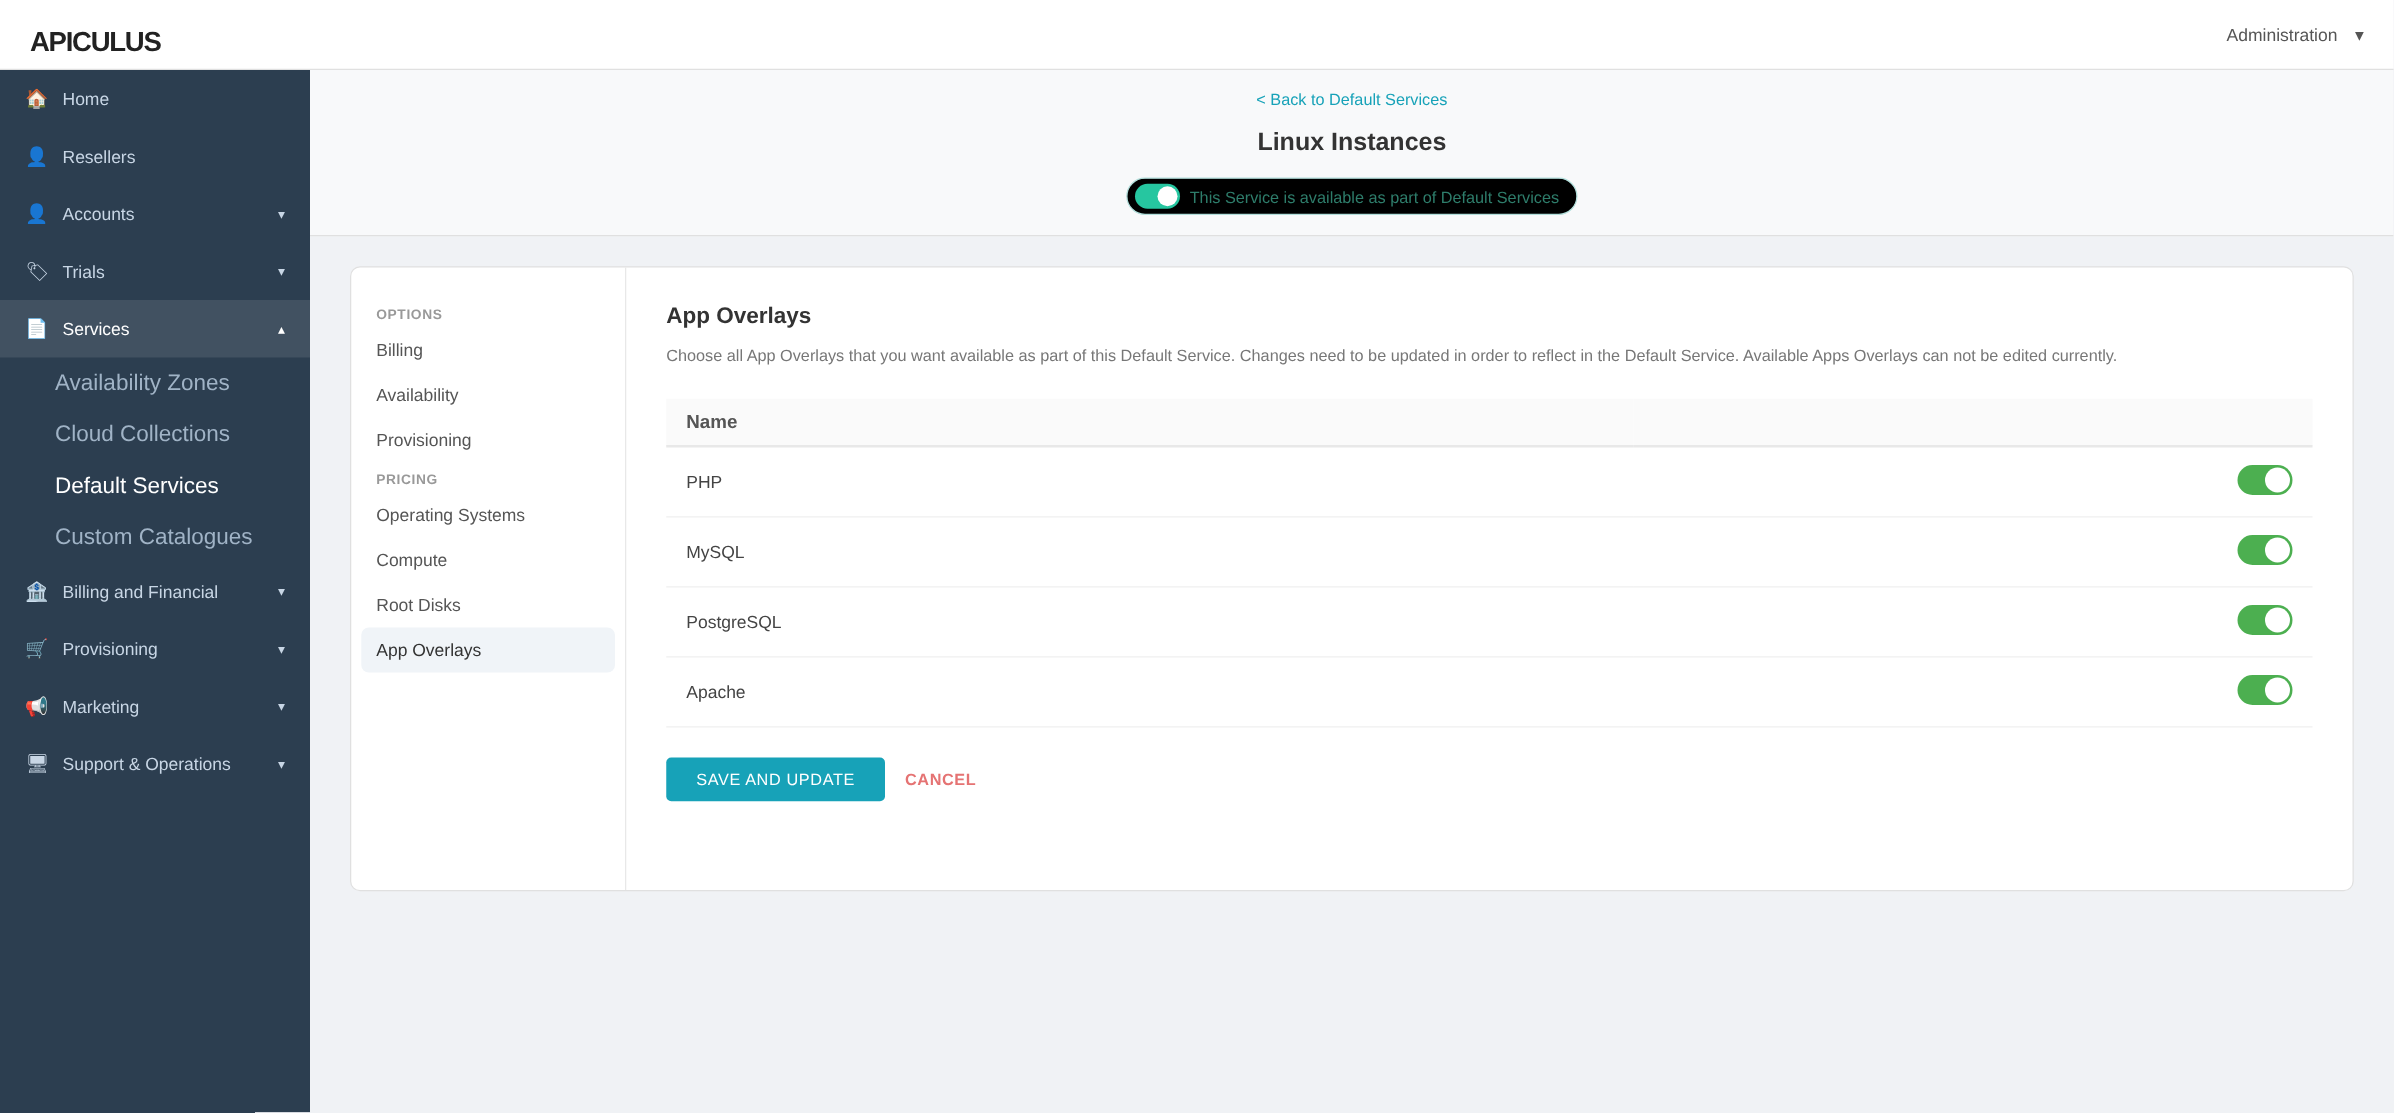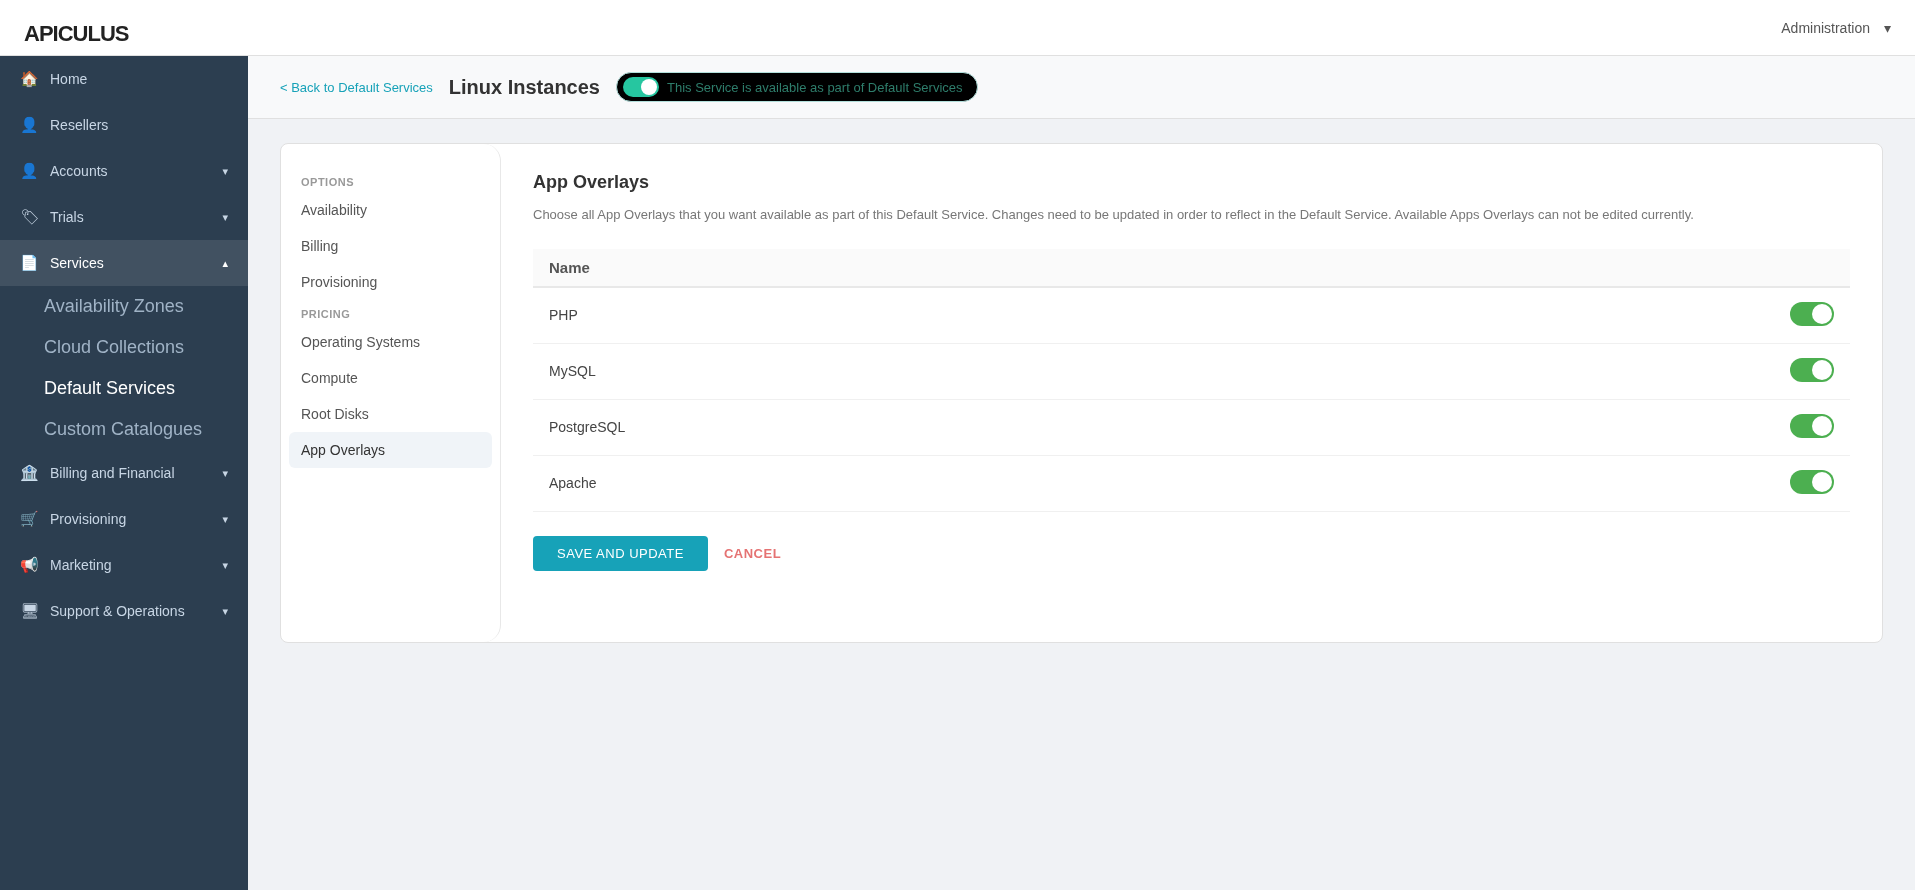--- a/index.html
+++ b/index.html
@@ -35,21 +35,21 @@
       color: #a0b3c6; display: block;
     }
     .sidebar-sub-item.active { color: #fff; }
 
     
     .content { flex: 1; display: flex; flex-direction: column; overflow: auto; }
 
     
     .breadcrumb-bar {
       background: #f8f9fa; padding: 16px 32px; display: flex; align-items: center;
-      gap: 16px; border-bottom: 1px solid #e0e0e0; flex-shrink: 0;
+      gap: 16px; border-bottom: 1px solid #e0e0e0; flex-shrink: 0; flex-direction: column;
     }
     .back-link { color: #17a2b8; font-size: 13px; cursor: pointer; display: flex; align-items: center; gap: 4px; }
     .page-title { font-size: 20px; font-weight: 600; color: #333; }
     .service-badge {
       display: flex; align-items: center; gap: 8px;
       background: #000000; border: 1px solid #b2dfdb; border-radius: 20px;
       padding: 4px 14px 4px 6px; font-size: 13px; color: #2e7d6b;
     }
     .badge-toggle {
       width: 36px; height: 20px; background: #26c6a0; border-radius: 10px;
@@ -61,21 +61,21 @@
     }
 
     
     .panel-area { flex: 1; padding: 24px 32px; }
     .panel {
       background: #fff; border-radius: 8px; border: 1px solid #e0e0e0;
       display: flex; min-height: 500px;
     }
 
     
-    .panel-nav { width: 220px; padding: 24px 0; border-right: 1px solid #e8e8e8; flex-shrink: 0; border-radius: 17px; }
+    .panel-nav { width: 220px; padding: 24px 0; border-right: 1px solid #e8e8e8; flex-shrink: 0; }
     .panel-nav-section { font-size: 11px; font-weight: 700; color: #999; padding: 8px 20px 4px; letter-spacing: 0.5px; }
     .panel-nav-item {
       padding: 10px 20px; font-size: 14px; color: #555; cursor: pointer; display: block;
     }
     .panel-nav-item.active { background: #f0f4f8; border-radius: 6px; margin: 0 8px; padding: 10px 12px; color: #333; font-weight: 500; }
 
     
     .panel-content { flex: 1; padding: 28px 32px; }
     .panel-content-title { font-size: 18px; font-weight: 600; color: #333; margin-bottom: 12px; }
     .panel-content-desc { font-size: 13px; color: #777; margin-bottom: 24px; line-height: 1.5; }
@@ -191,22 +191,22 @@
         <span class="badge-toggle"></span>
         <span>This Service is available as part of Default Services</span>
       </div>
     </div>
 
     <div class="panel-area">
       <div class="panel">
 
         <div class="panel-nav">
           <div class="panel-nav-section">OPTIONS</div>
+          <a class="panel-nav-item">Billing</a>
           <a class="panel-nav-item">Availability</a>
-          <a class="panel-nav-item">Billing</a>
           <a class="panel-nav-item">Provisioning</a>
           <div class="panel-nav-section">PRICING</div>
           <a class="panel-nav-item">Operating Systems</a>
           <a class="panel-nav-item">Compute</a>
           <a class="panel-nav-item">Root Disks</a>
           <a class="panel-nav-item active">App Overlays</a>
         </div>
 
         <div class="panel-content">
           <div class="panel-content-title">App Overlays</div>

